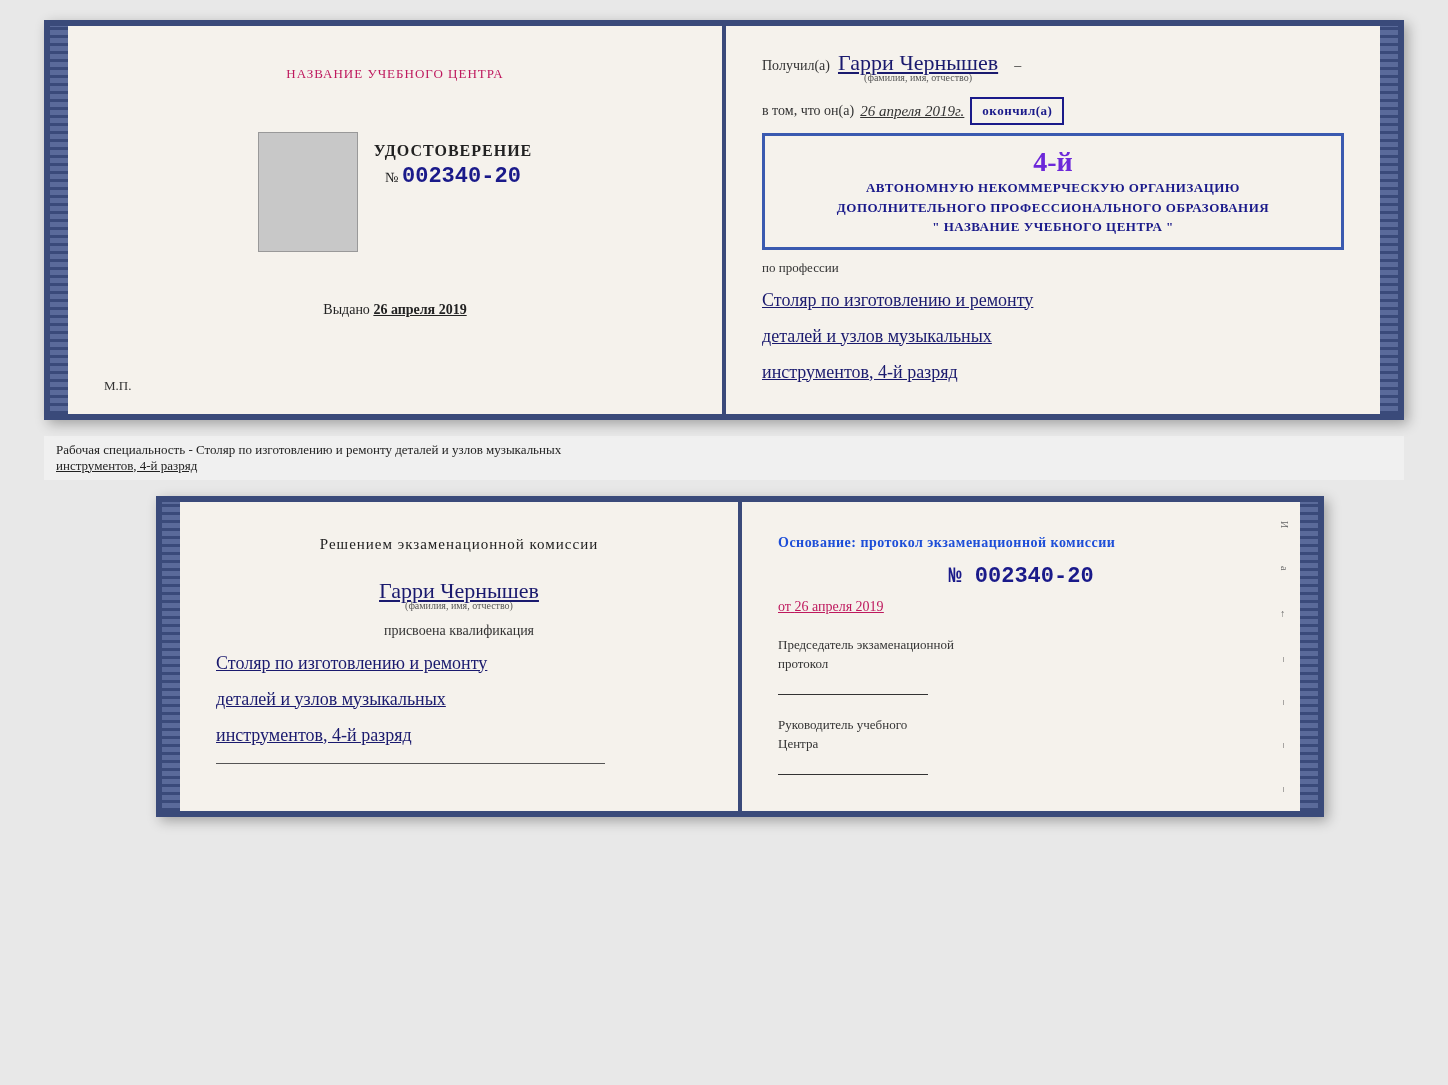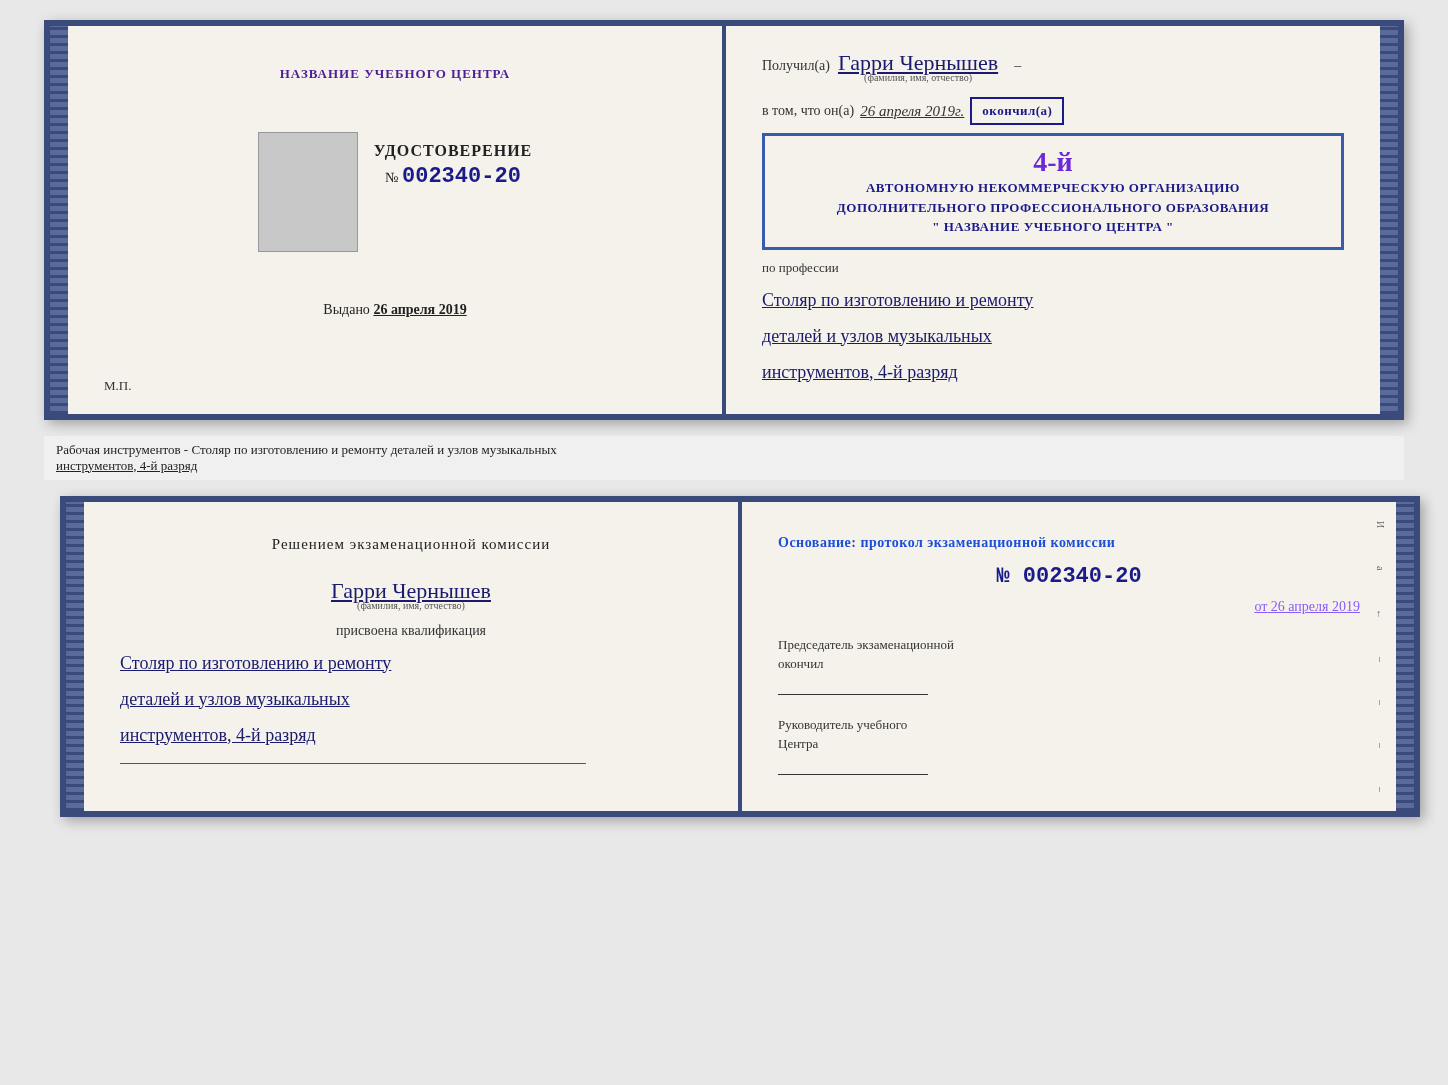--- a/index.html
+++ b/index.html
@@ -49,24 +49,24 @@
       background: repeating-linear-gradient(
         0deg,
         #3a4a7a 0px, #3a4a7a 3px,
         #5a6a9a 3px, #5a6a9a 8px
       );
       flex-shrink: 0;
     }
 
     .center-title {
       font-size: 13px;
-      font-weight: bold;
+      font-weight: normal;
       letter-spacing: 1px;
       text-align: center;
-      color: #4c1d95;
+      color: #be185d;
       text-transform: uppercase;
       margin-top: 10px;
     }
 
     .photo-placeholder {
       width: 100px;
       height: 120px;
       background: #c8c8c8;
       border: 1px solid #999;
       flex-shrink: 0;
@@ -218,21 +218,21 @@
       padding: 6px 12px;
     }
 
     .caption-underline {
       text-decoration: underline;
     }
 
     
     .diploma-spread-bottom {
       display: flex;
-      width: 1360px;
+      width: 1168px;
       background: #f5f2ec;
       border: 6px solid #3a4a7a;
       box-shadow: 4px 4px 12px rgba(0,0,0,0.3);
       margin-left: 32px;
     }
 
     .bottom-left, .bottom-right {
       flex: 1;
       padding: 30px 36px;
       position: relative;
@@ -293,22 +293,22 @@
       font-size: 22px;
       font-weight: bold;
       font-family: 'Courier New', monospace;
       color: #1a1a8a;
       text-align: center;
       margin: 10px 0;
     }
 
     .ot-date {
       font-size: 14px;
-      color: #8b5cf6;
-      text-align: right;
+      color: #be185d;
+      text-align: left;
       margin-bottom: 20px;
       text-decoration: underline;
     }
 
     .ot-date-val {
       text-decoration: underline;
     }
 
     .predsedatel-label {
       font-size: 13px;
@@ -419,21 +419,21 @@
       <span class="handwritten-profession">Столяр по изготовлению и ремонту</span>
       <span class="handwritten-profession">деталей и узлов музыкальных</span>
       <span class="handwritten-profession">инструментов, 4-й разряд</span>
     </div>
   </div>
 
   <div class="side-strip-right"></div>
 </div>
 
 <div class="caption-bar">
-  <span>Рабочая инструментов - Столяр по изготовлению и ремонту деталей и узлов музыкальных</span>
+  <span>Рабочая специальность - Столяр по изготовлению и ремонту деталей и узлов музыкальных</span>
   <br>
   <span class="caption-underline">инструментов, 4-й разряд</span>
 </div>
 
 <div class="diploma-spread-bottom">
   <div class="side-strip-left"></div>
 
   <div class="bottom-left">
     <div class="resheniem-text">Решением  экзаменационной  комиссии</div>
 
@@ -463,21 +463,21 @@
     </div>
 
     <div class="ot-date">
       <span>от</span>
       <span class="ot-date-val">26 апреля 2019</span>
     </div>
 
     <div class="predsedatel-label">
       <span>Председатель экзаменационной</span>
       <br>
-      <span>окончил</span>
+      <span>протокол</span>
     </div>
     <div class="signature-line"></div>
 
     <div class="rukovoditel-label">
       <span>Руководитель учебного</span>
       <br>
       <span>Центра</span>
     </div>
     <div class="signature-line"></div>
 

